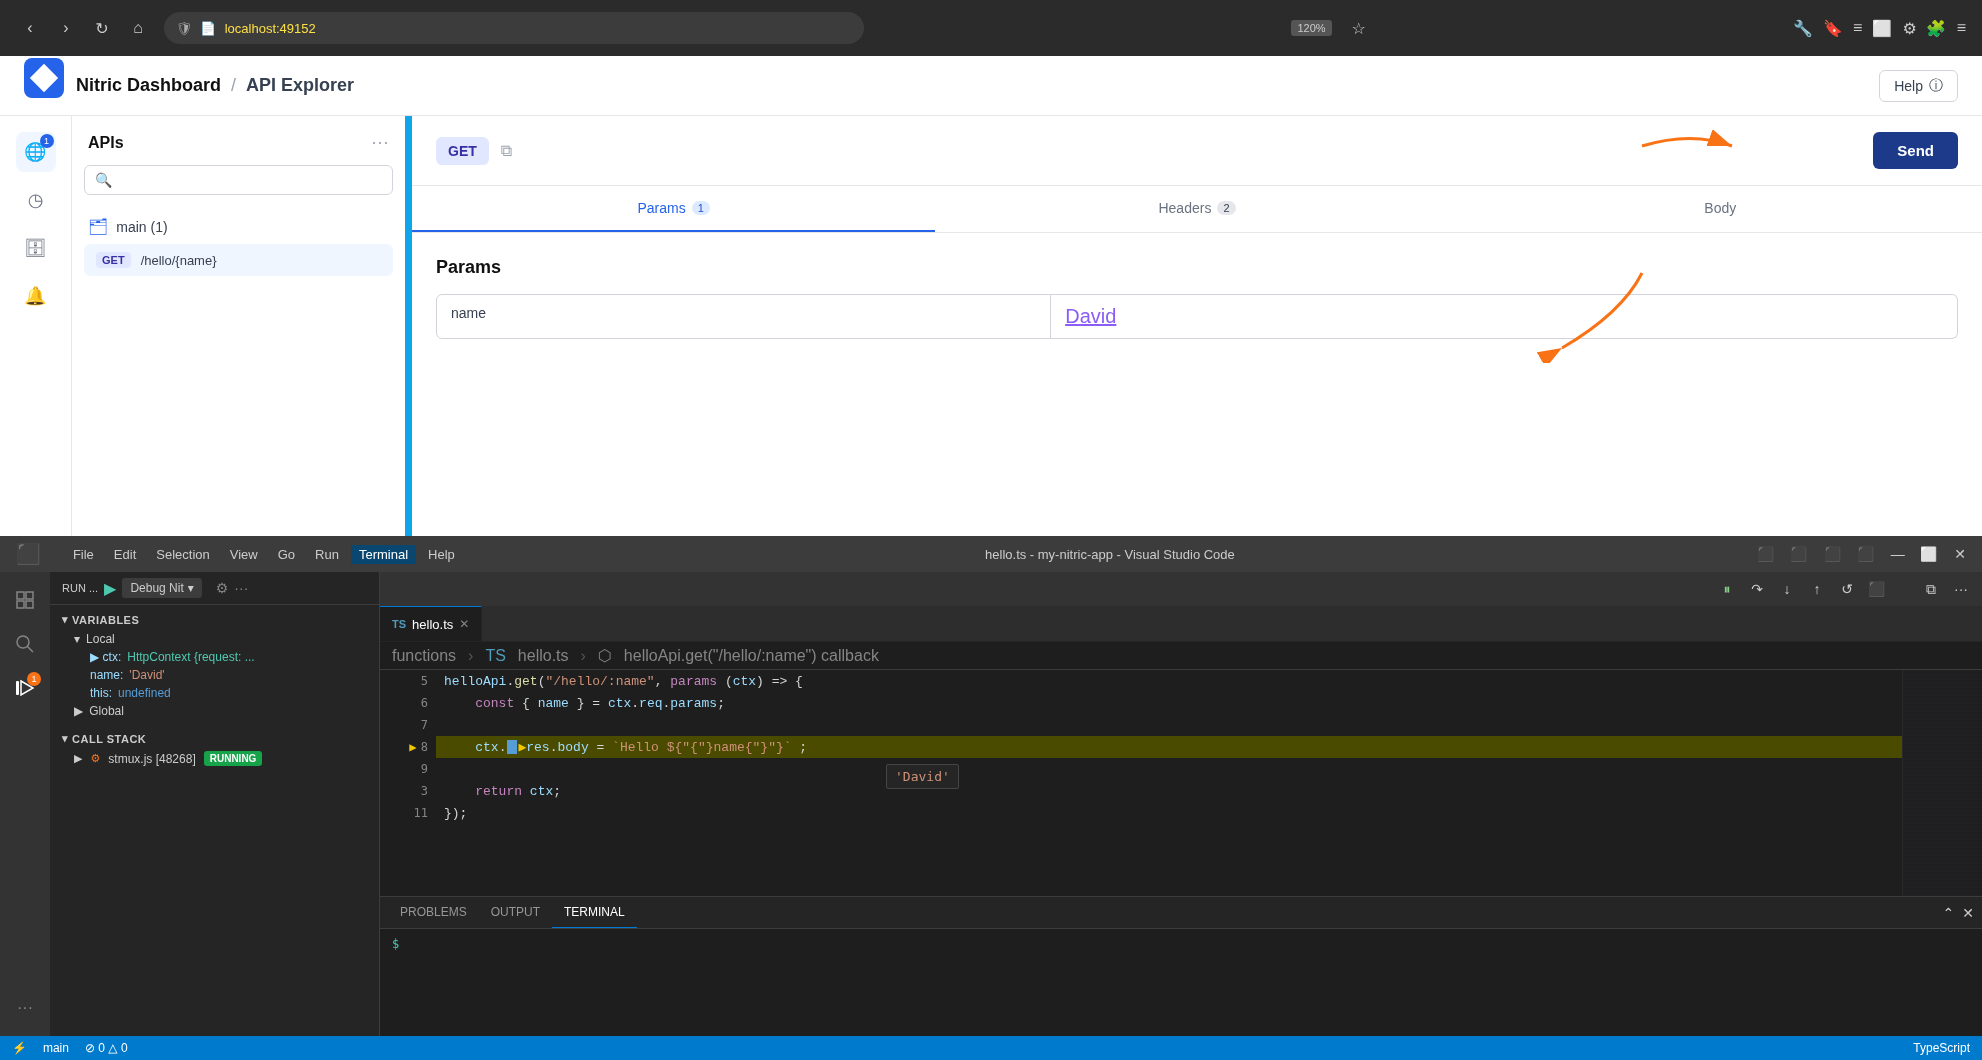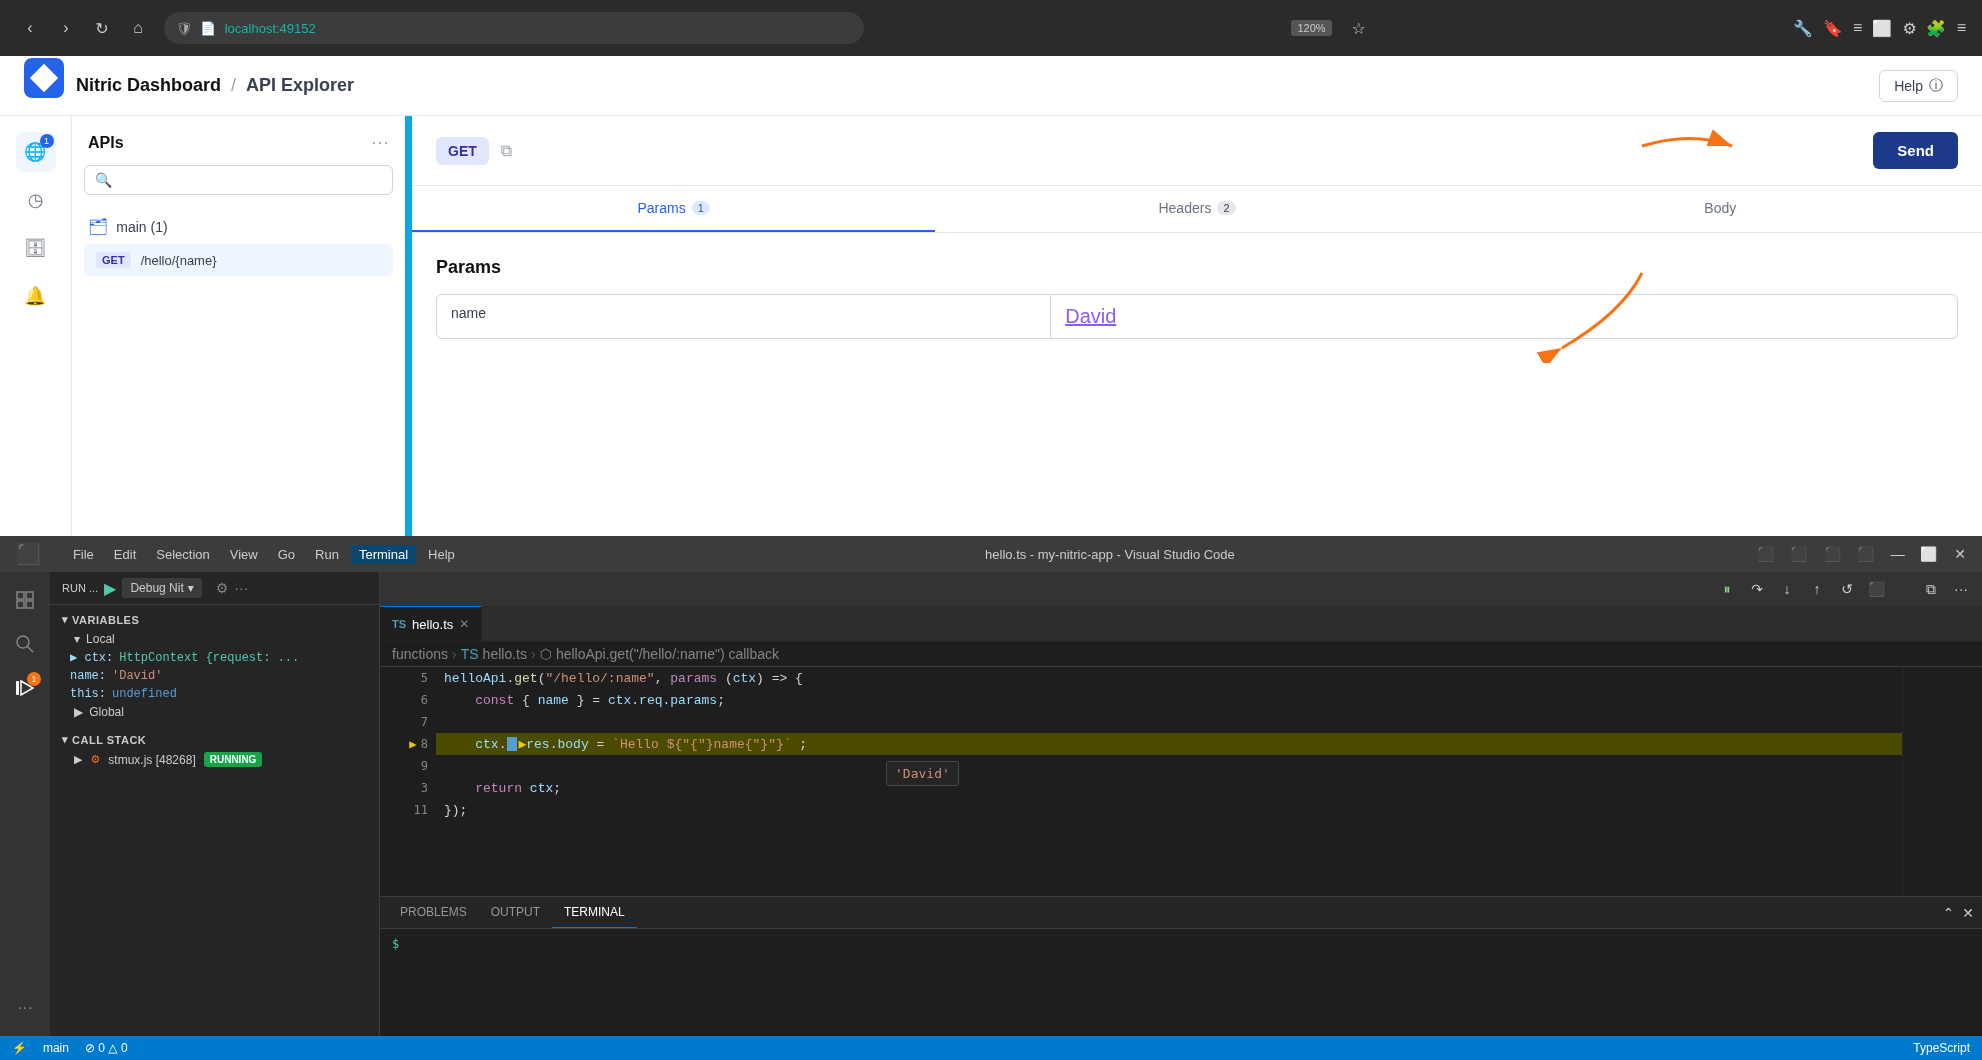--- a/index.html
+++ b/index.html
@@ -23,21 +23,21 @@
       border-radius: 20px;
       height: 32px;
       display: flex;
       align-items: center;
       padding: 0 12px;
       gap: 8px;
       color: #e0e0e0;
       font-size: 13px;
     }
     .browser-shield { color: #aaa; font-size: 13px; }
-    .browser-url { color: #14b8a6; font-size: 13px; }
+    .browser-url { color: #fde047; font-size: 13px; }
     .zoom-badge { background: #555; color: #ccc; font-size: 11px; padding: 2px 6px; border-radius: 3px; margin-left: auto; }
     .browser-star { color: #ccc; font-size: 16px; margin-left: 8px; }
     .browser-right-icons { display: flex; gap: 10px; align-items: center; margin-left: auto; color: #ccc; font-size: 16px; }
 
     
     .sidebar-icons {
       width: 72px;
       background: #fff;
       border-right: 1px solid #e5e7eb;
       display: flex;
@@ -387,21 +387,21 @@
       cursor: pointer;
       font-weight: 700;
     }
     .vscode-tree-item {
       padding: 2px 12px 2px 24px;
       font-size: 12px;
       color: #cccccc;
       cursor: pointer;
       display: flex; align-items: center; gap: 6px;
     }
-    .tree-indent { padding-left: 20px; font-family: Liberation Mono, monospace; }
+    .tree-indent { padding-left: 40px; }
     .var-name { color: #9cdcfe; }
     .var-value { color: #ce9178; }
     .var-type { color: #4ec9b0; }
     .var-undef { color: #569cd6; }
 
     
     .vscode-editor {
       flex: 1;
       background: #1e1e1e;
       display: flex;
@@ -427,23 +427,23 @@
     .editor-tab.active {
       background: #1e1e1e;
       color: #ffffff;
       border-top: 1px solid #0078d4;
     }
     .editor-tab-ts { color: #519aba; font-weight: 700; font-size: 11px; }
     .close-tab { color: #858585; font-size: 12px; cursor: pointer; }
 
     .editor-breadcrumb {
       padding: 4px 12px;
-      font-size: 14px;
+      font-size: 16px;
       color: #858585;
-      display: flex; align-items: center; gap: 4px;
+      display: flex; align-items: center; gap: 12px;
       border-bottom: 1px solid #3c3c3c;
     }
     .breadcrumb-sep { color: #555; }
 
     .editor-code {
       flex: 1;
       display: flex;
       font-family: 'Consolas', 'Courier New', monospace;
       font-size: 13px;
       overflow: hidden;

